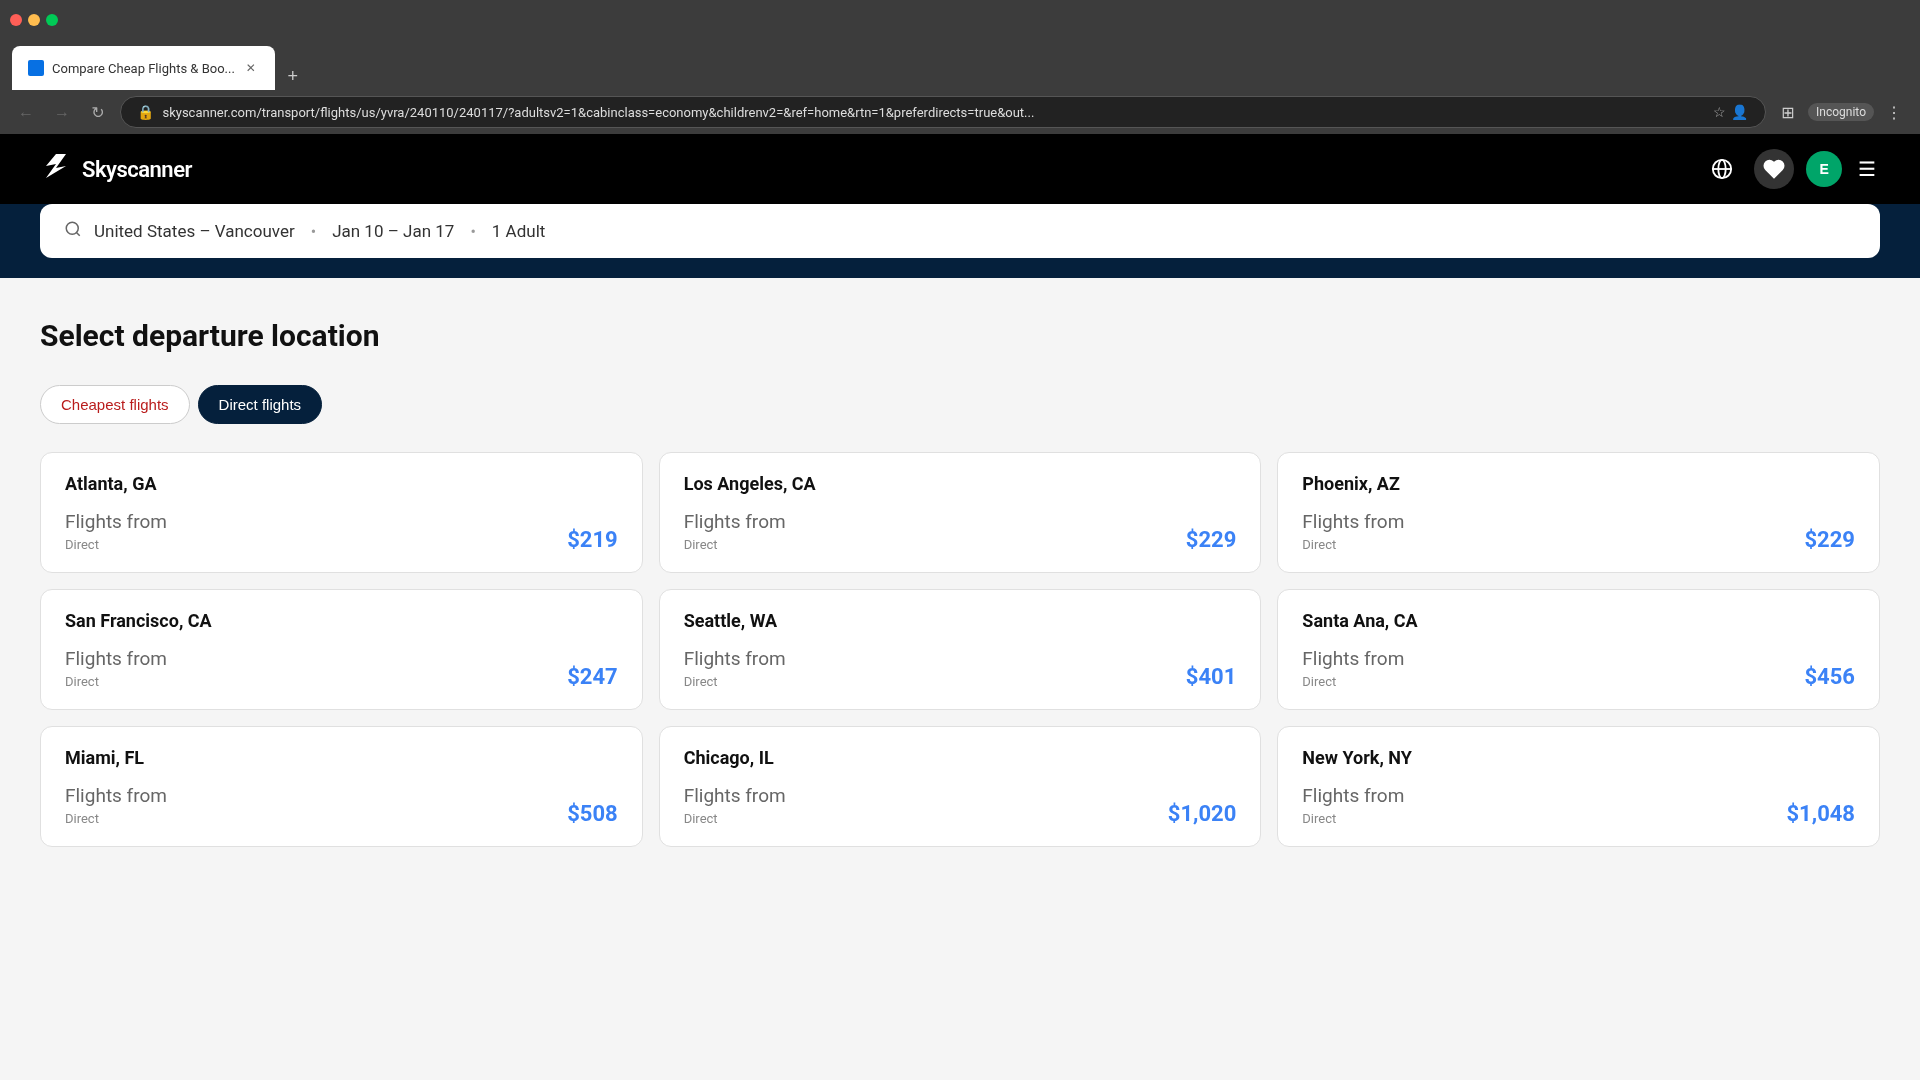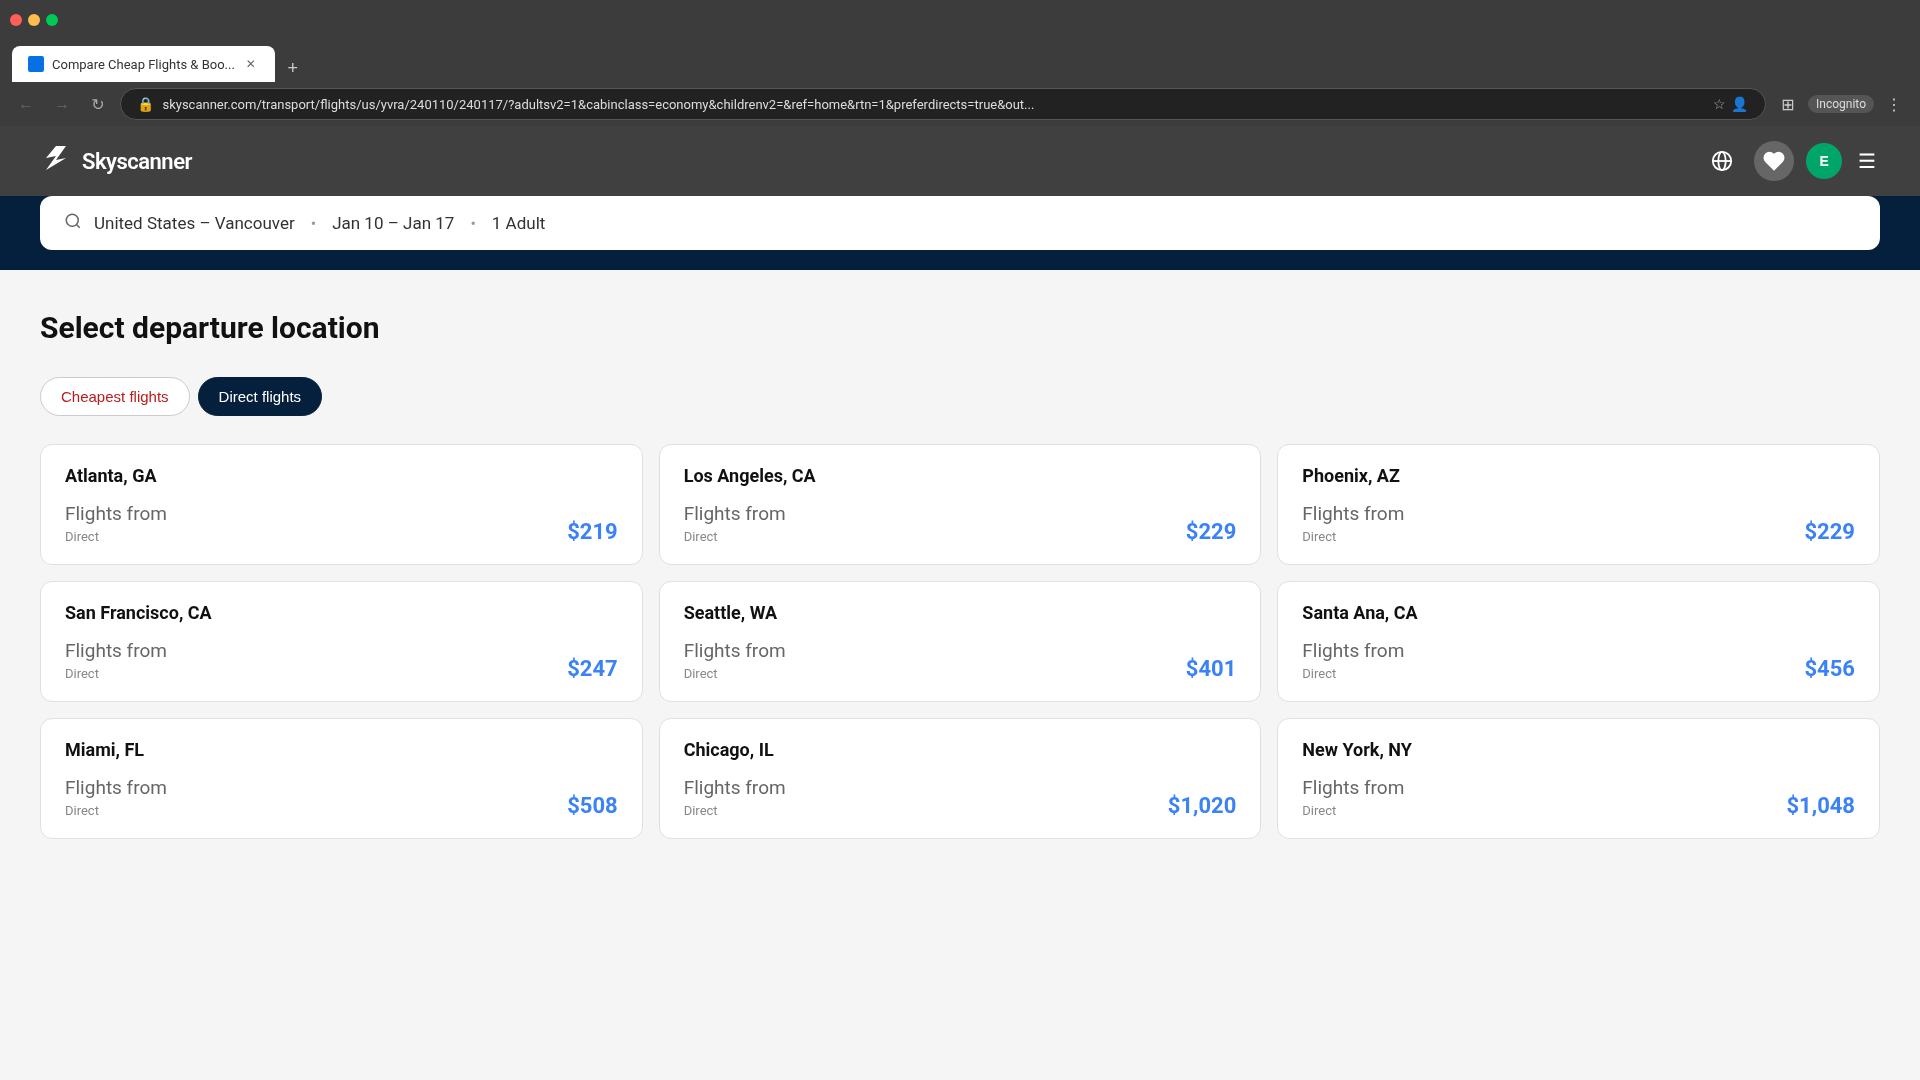--- a/index.html
+++ b/index.html
@@ -33,21 +33,21 @@
     .win-maximize { background: #00ca56; }
     .win-close { background: #ff5f57; }
     .tab {
       background: #ffffff;
       border-radius: 8px 8px 0 0;
       padding: 8px 16px;
       display: flex;
       align-items: center;
       gap: 8px;
       min-width: 200px;
-      height: 36px;
+      height: 44px;
     }
     .tab-favicon {
       width: 16px; height: 16px;
       background: #0770e3;
       border-radius: 2px;
     }
     .tab-title {
       font-size: 13px;
       color: #333;
       flex: 1;
@@ -152,21 +152,21 @@
     .incognito-badge {
       background: #555;
       color: #ddd;
       font-size: 12px;
       padding: 2px 8px;
       border-radius: 10px;
     }
 
     
     .app-header {
-      background: #404040;
+      background: #000000;
       height: 70px;
       display: flex;
       align-items: center;
       padding: 0 40px;
       justify-content: space-between;
     }
     .logo-area {
       display: flex;
       align-items: center;
       gap: 10px;

